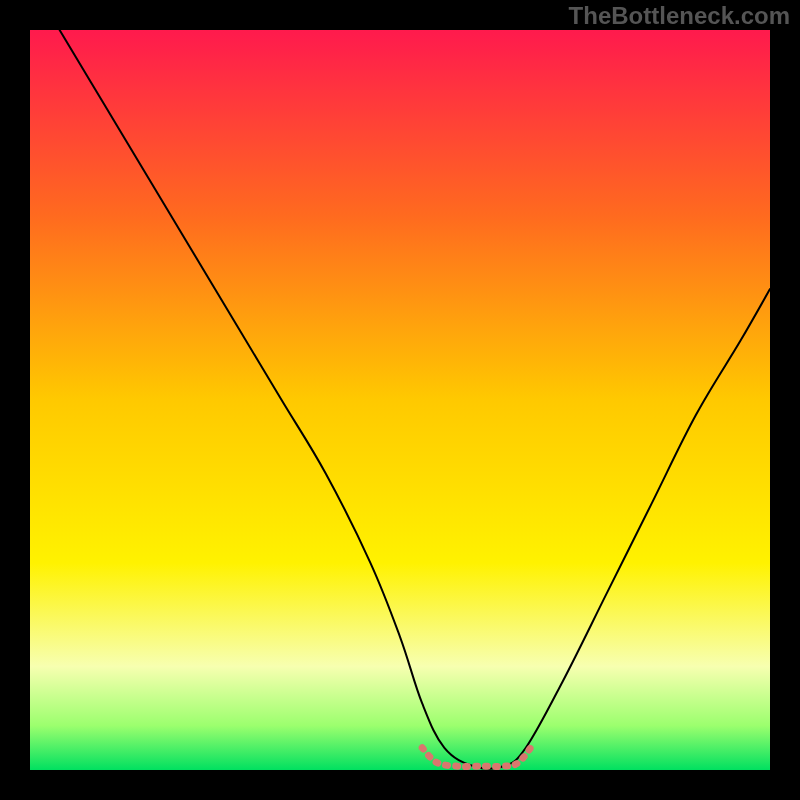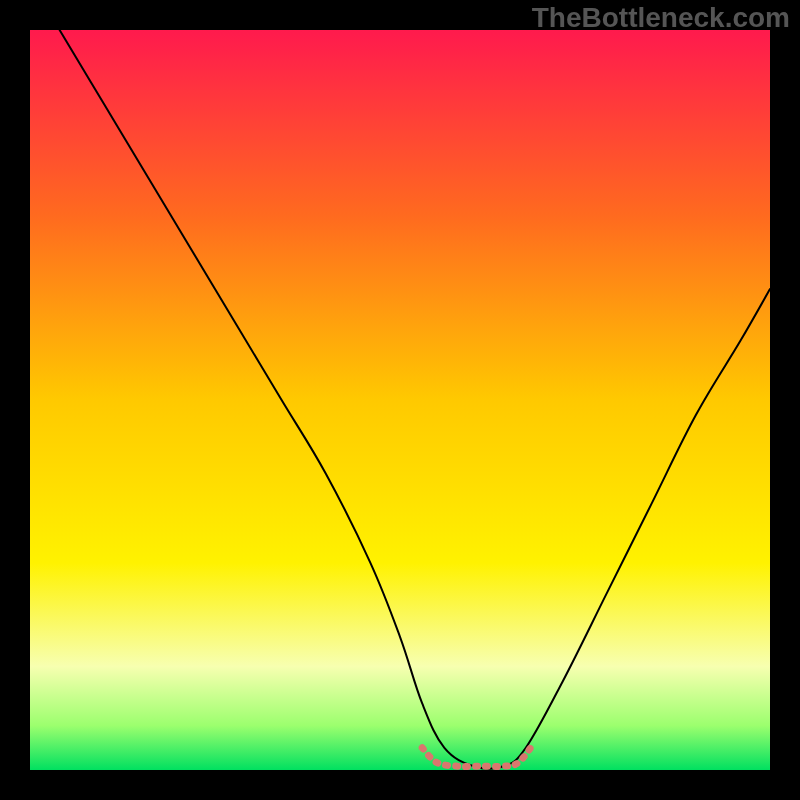--- a/index.html
+++ b/index.html
@@ -14,21 +14,21 @@
   .plot-wrap {
     position: relative;
     width: 800px;
     height: 800px;
   }
   .watermark {
     position: absolute;
     top: 2px;
     right: 10px;
     color: #555;
-    font-size: 28px;
+    font-size: 24px;
     font-weight: 600;
     font-family: Arial, sans-serif;
     z-index: 10;
   }
   svg {
     display: block;
   }
 </style>
 </head>
 <body>

